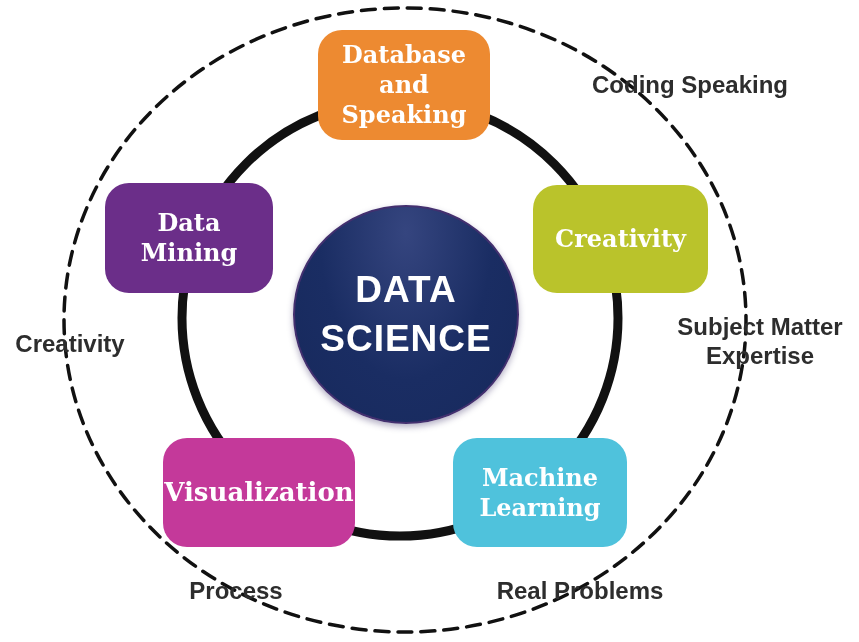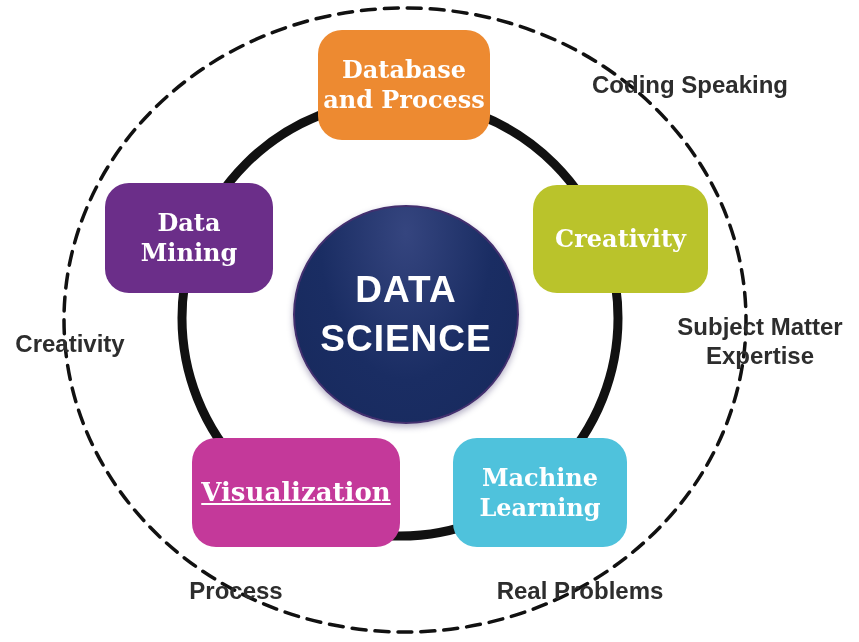--- a/index.html
+++ b/index.html
@@ -26,21 +26,21 @@
     color: #ffffff;
     font-family: "DejaVu Serif", serif;
     font-weight: bold;
     font-size: 24px;
     line-height: 1.25;
     white-space: pre-line;
   }
   .node-top          { left: 318px; top: 30px;  width: 172px; height: 110px; }
   .node-upper-left   { left: 105px; top: 183px; width: 168px; height: 110px; }
   .node-upper-right  { left: 533px; top: 185px; width: 175px; height: 108px; }
-  .node-lower-left   { left: 192px; top: 438px; width: 208px; height: 109px; font-size: 26px; text-decoration: underline; }
+  .node-lower-left   { left: 163px; top: 438px; width: 192px; height: 109px; font-size: 26px; }
   .node-lower-right  { left: 453px; top: 438px; width: 174px; height: 109px; }
   .center-node {
     position: absolute;
     left: 293px; top: 205px;
     width: 222px; height: 215px;
     border-radius: 50%;
     border: 2px solid #43306f;
     background: radial-gradient(ellipse at 50% 12%, #35457f 0%, #1a2d63 55%, #17295c 100%);
     display: flex;
     align-items: center;
@@ -75,21 +75,21 @@
 <body>
 
 <div class="stage">
 
   <svg class="rings" width="859" height="642" viewBox="0 0 859 642" xmlns="http://www.w3.org/2000/svg">
     <ellipse cx="405" cy="320" rx="341" ry="312" fill="none" stroke="#111111" stroke-width="3.5" stroke-dasharray="14 9" stroke-linecap="round"></ellipse>
     <circle cx="400" cy="318" r="218" fill="none" stroke="#111111" stroke-width="9"></circle>
   </svg>
 
   <div class="node node-top" style="background-color: rgb(237, 138, 49);">Database
-and Process</div>
+and Speaking</div>
 
   <div class="node node-upper-left" style="background-color: rgb(107, 46, 137);">Data
 Mining</div>
 
   <div class="node node-upper-right" style="background-color: rgb(186, 195, 43);">Creativity</div>
 
   <div class="node node-lower-left" style="background-color: rgb(196, 57, 154);">Visualization</div>
 
   <div class="node node-lower-right" style="background-color: rgb(79, 194, 220);">Machine
 Learning</div>

